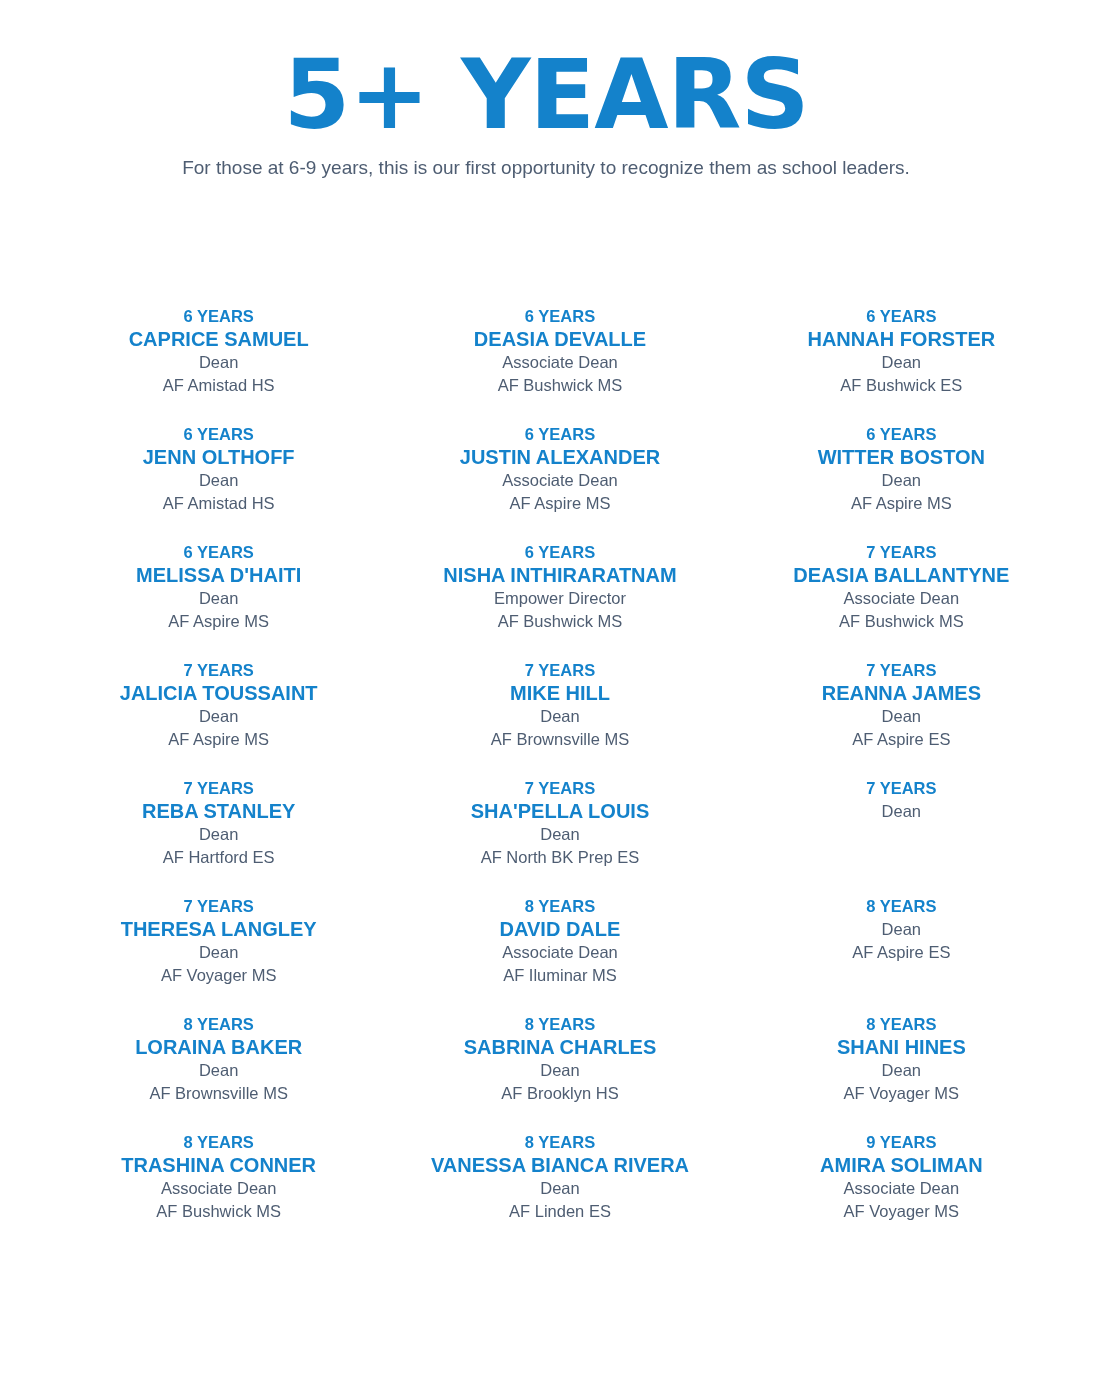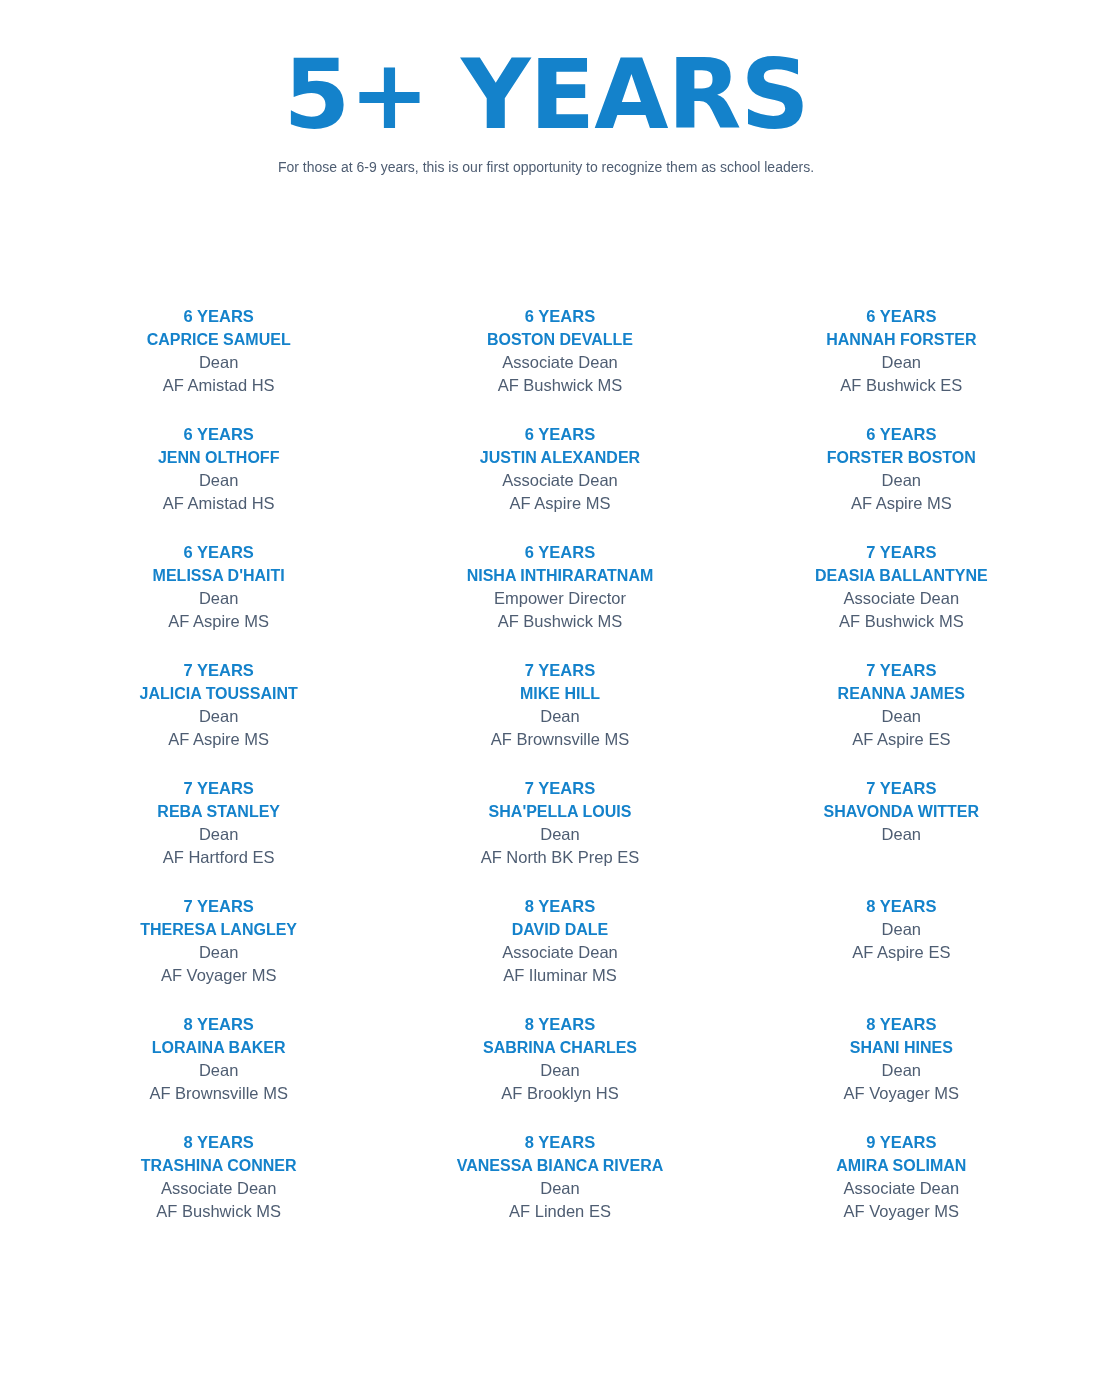--- a/index.html
+++ b/index.html
@@ -26,42 +26,42 @@
   .page-title {
     font-family: "DejaVu Sans", "Liberation Sans", sans-serif;
     font-weight: bold;
     font-size: 96px;
     line-height: 90px;
     letter-spacing: -1px;
     color: var(--accent);
   }
   .page-subtitle {
     margin-top: 16px;
-    font-size: 14px;
+    font-size: 19px;
     line-height: 23px;
     color: var(--body-text);
   }
   .entries-grid {
     margin: 126px auto 0 48px;
     width: 1024px;
     display: grid;
     grid-template-columns: repeat(3, 1fr);
     row-gap: 26px;
   }
   .entry {
     text-align: center;
     line-height: 23px;
   }
   .entry .years {
     font-size: 16.5px;
     font-weight: bold;
     color: var(--accent);
   }
   .entry .name {
-    font-size: 16px;
+    font-size: 20px;
     font-weight: bold;
     color: var(--accent);
   }
   .entry .role,
   .entry .school {
     font-size: 16.5px;
     color: var(--body-text);
   }
 </style>
 </head>
@@ -76,21 +76,21 @@
   <section class="entries-grid" id="entries-grid">
   <div class="entry">
     <div class="years">6 YEARS</div>
     <div class="name">CAPRICE SAMUEL</div>
     <div class="role">Dean</div>
     <div class="school">AF Amistad HS</div>
   </div>
 
   <div class="entry">
     <div class="years">6 YEARS</div>
-    <div class="name">BOSTON DEVALLE</div>
+    <div class="name">DEASIA DEVALLE</div>
     <div class="role">Associate Dean</div>
     <div class="school">AF Bushwick MS</div>
   </div>
 
   <div class="entry">
     <div class="years">6 YEARS</div>
     <div class="name">HANNAH FORSTER</div>
     <div class="role">Dean</div>
     <div class="school">AF Bushwick ES</div>
   </div>
@@ -104,21 +104,21 @@
 
   <div class="entry">
     <div class="years">6 YEARS</div>
     <div class="name">JUSTIN ALEXANDER</div>
     <div class="role">Associate Dean</div>
     <div class="school">AF Aspire MS</div>
   </div>
 
   <div class="entry">
     <div class="years">6 YEARS</div>
-    <div class="name">FORSTER BOSTON</div>
+    <div class="name">WITTER BOSTON</div>
     <div class="role">Dean</div>
     <div class="school">AF Aspire MS</div>
   </div>
 
   <div class="entry">
     <div class="years">6 YEARS</div>
     <div class="name">MELISSA D'HAITI</div>
     <div class="role">Dean</div>
     <div class="school">AF Aspire MS</div>
   </div>
@@ -167,21 +167,20 @@
 
   <div class="entry">
     <div class="years">7 YEARS</div>
     <div class="name">SHA'PELLA LOUIS</div>
     <div class="role">Dean</div>
     <div class="school">AF North BK Prep ES</div>
   </div>
 
   <div class="entry">
     <div class="years">7 YEARS</div>
-    <div class="name">SHAVONDA WITTER</div>
     <div class="role">Dean</div>
   </div>
 
   <div class="entry">
     <div class="years">7 YEARS</div>
     <div class="name">THERESA LANGLEY</div>
     <div class="role">Dean</div>
     <div class="school">AF Voyager MS</div>
   </div>
 

